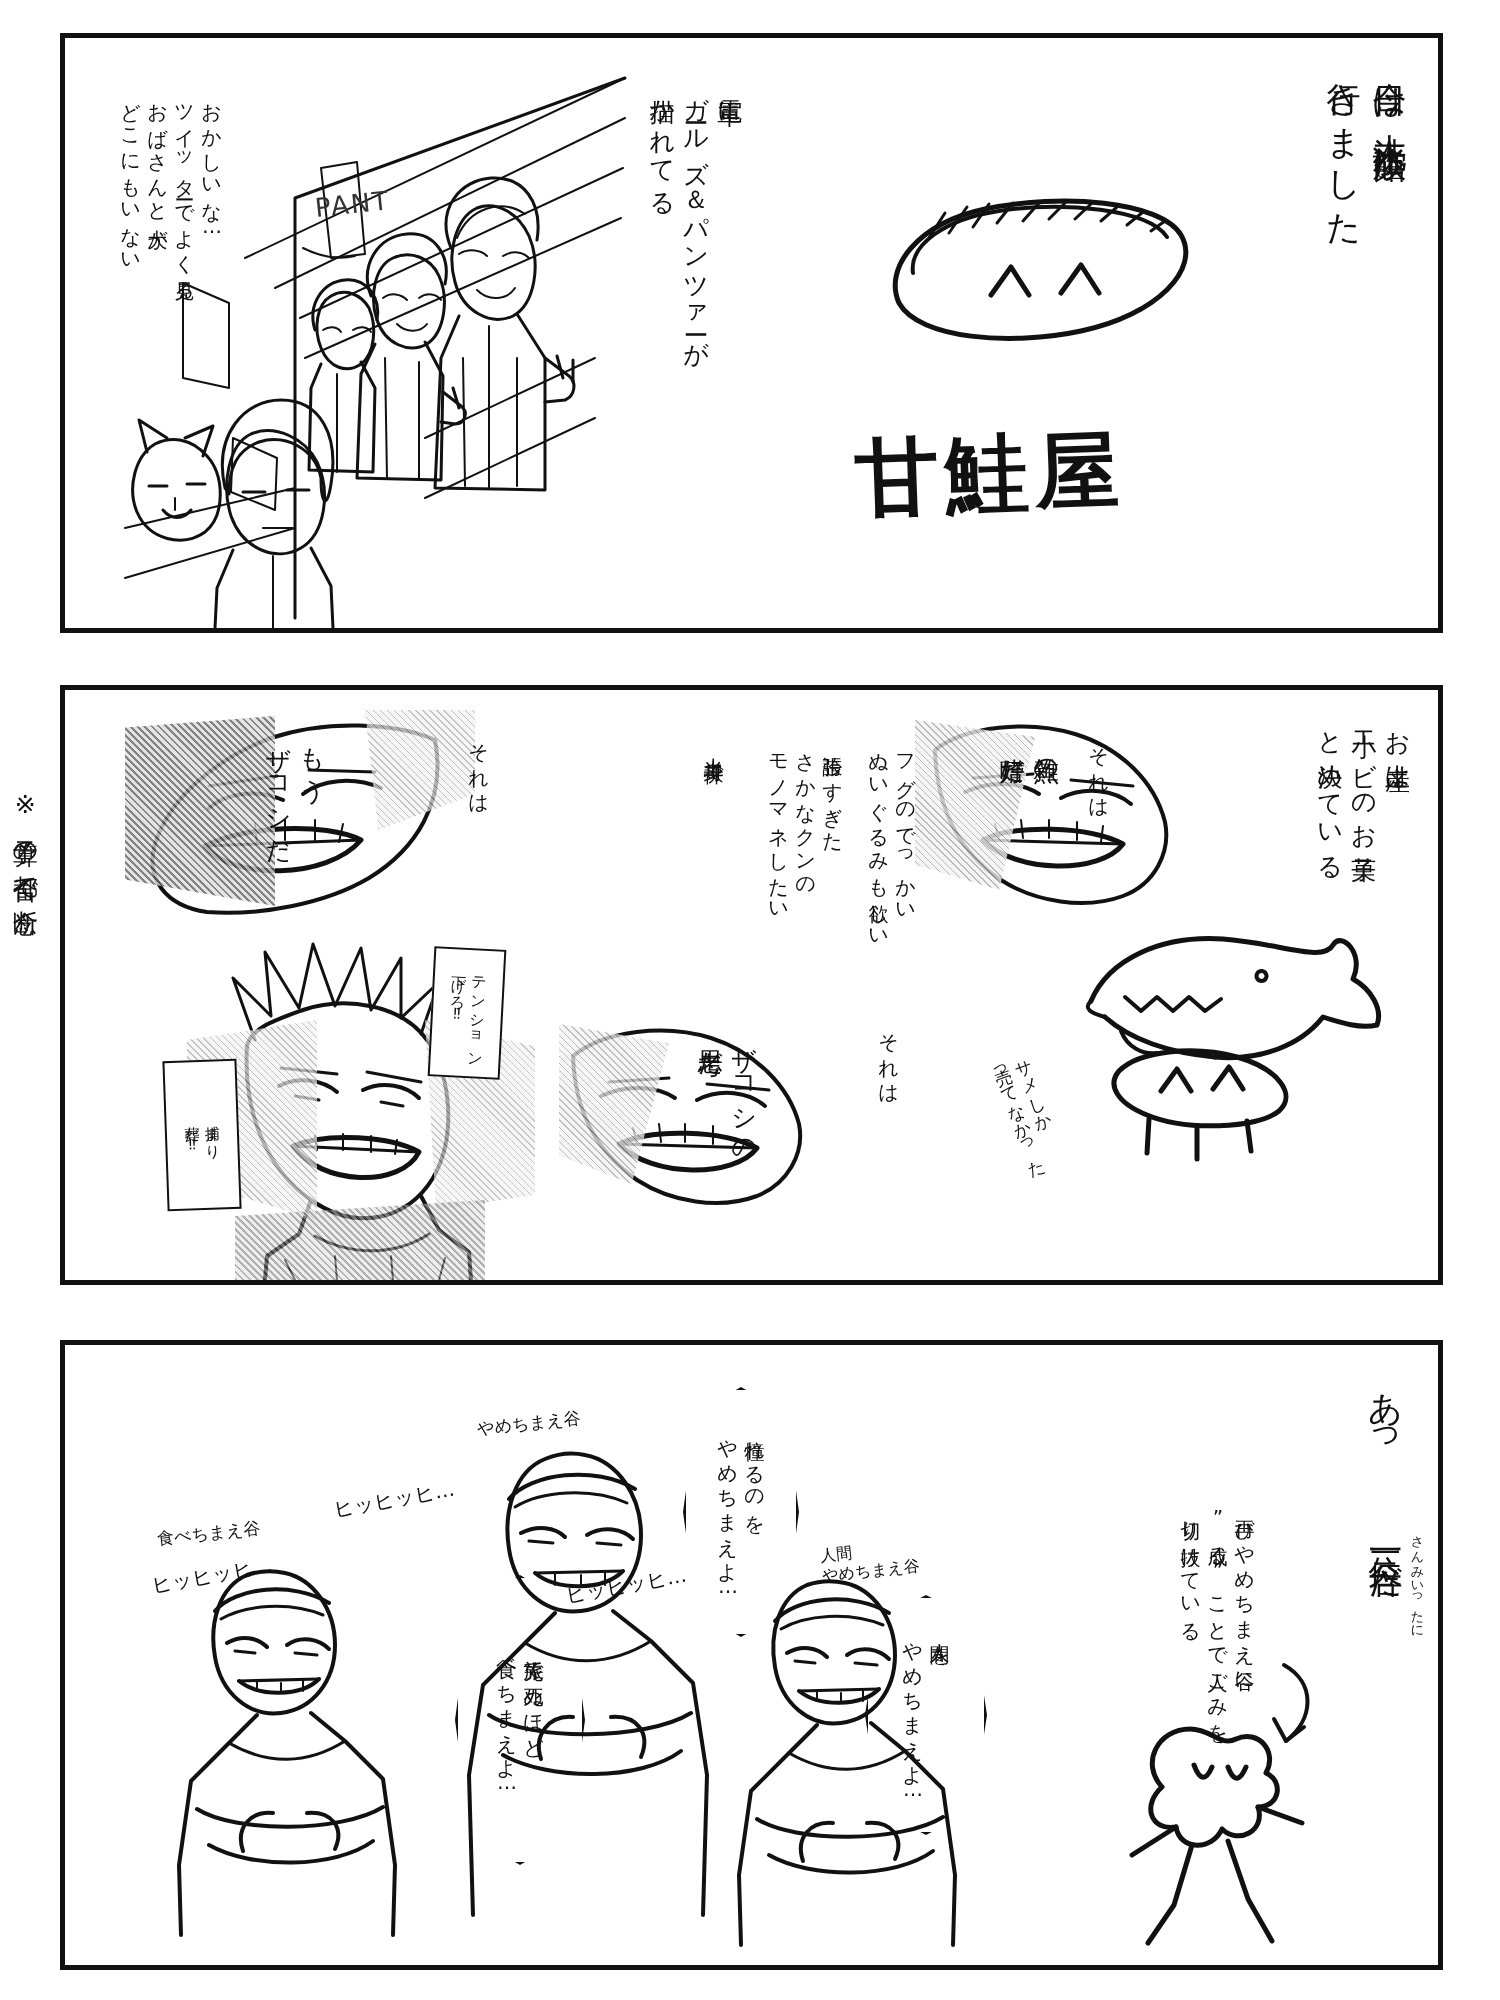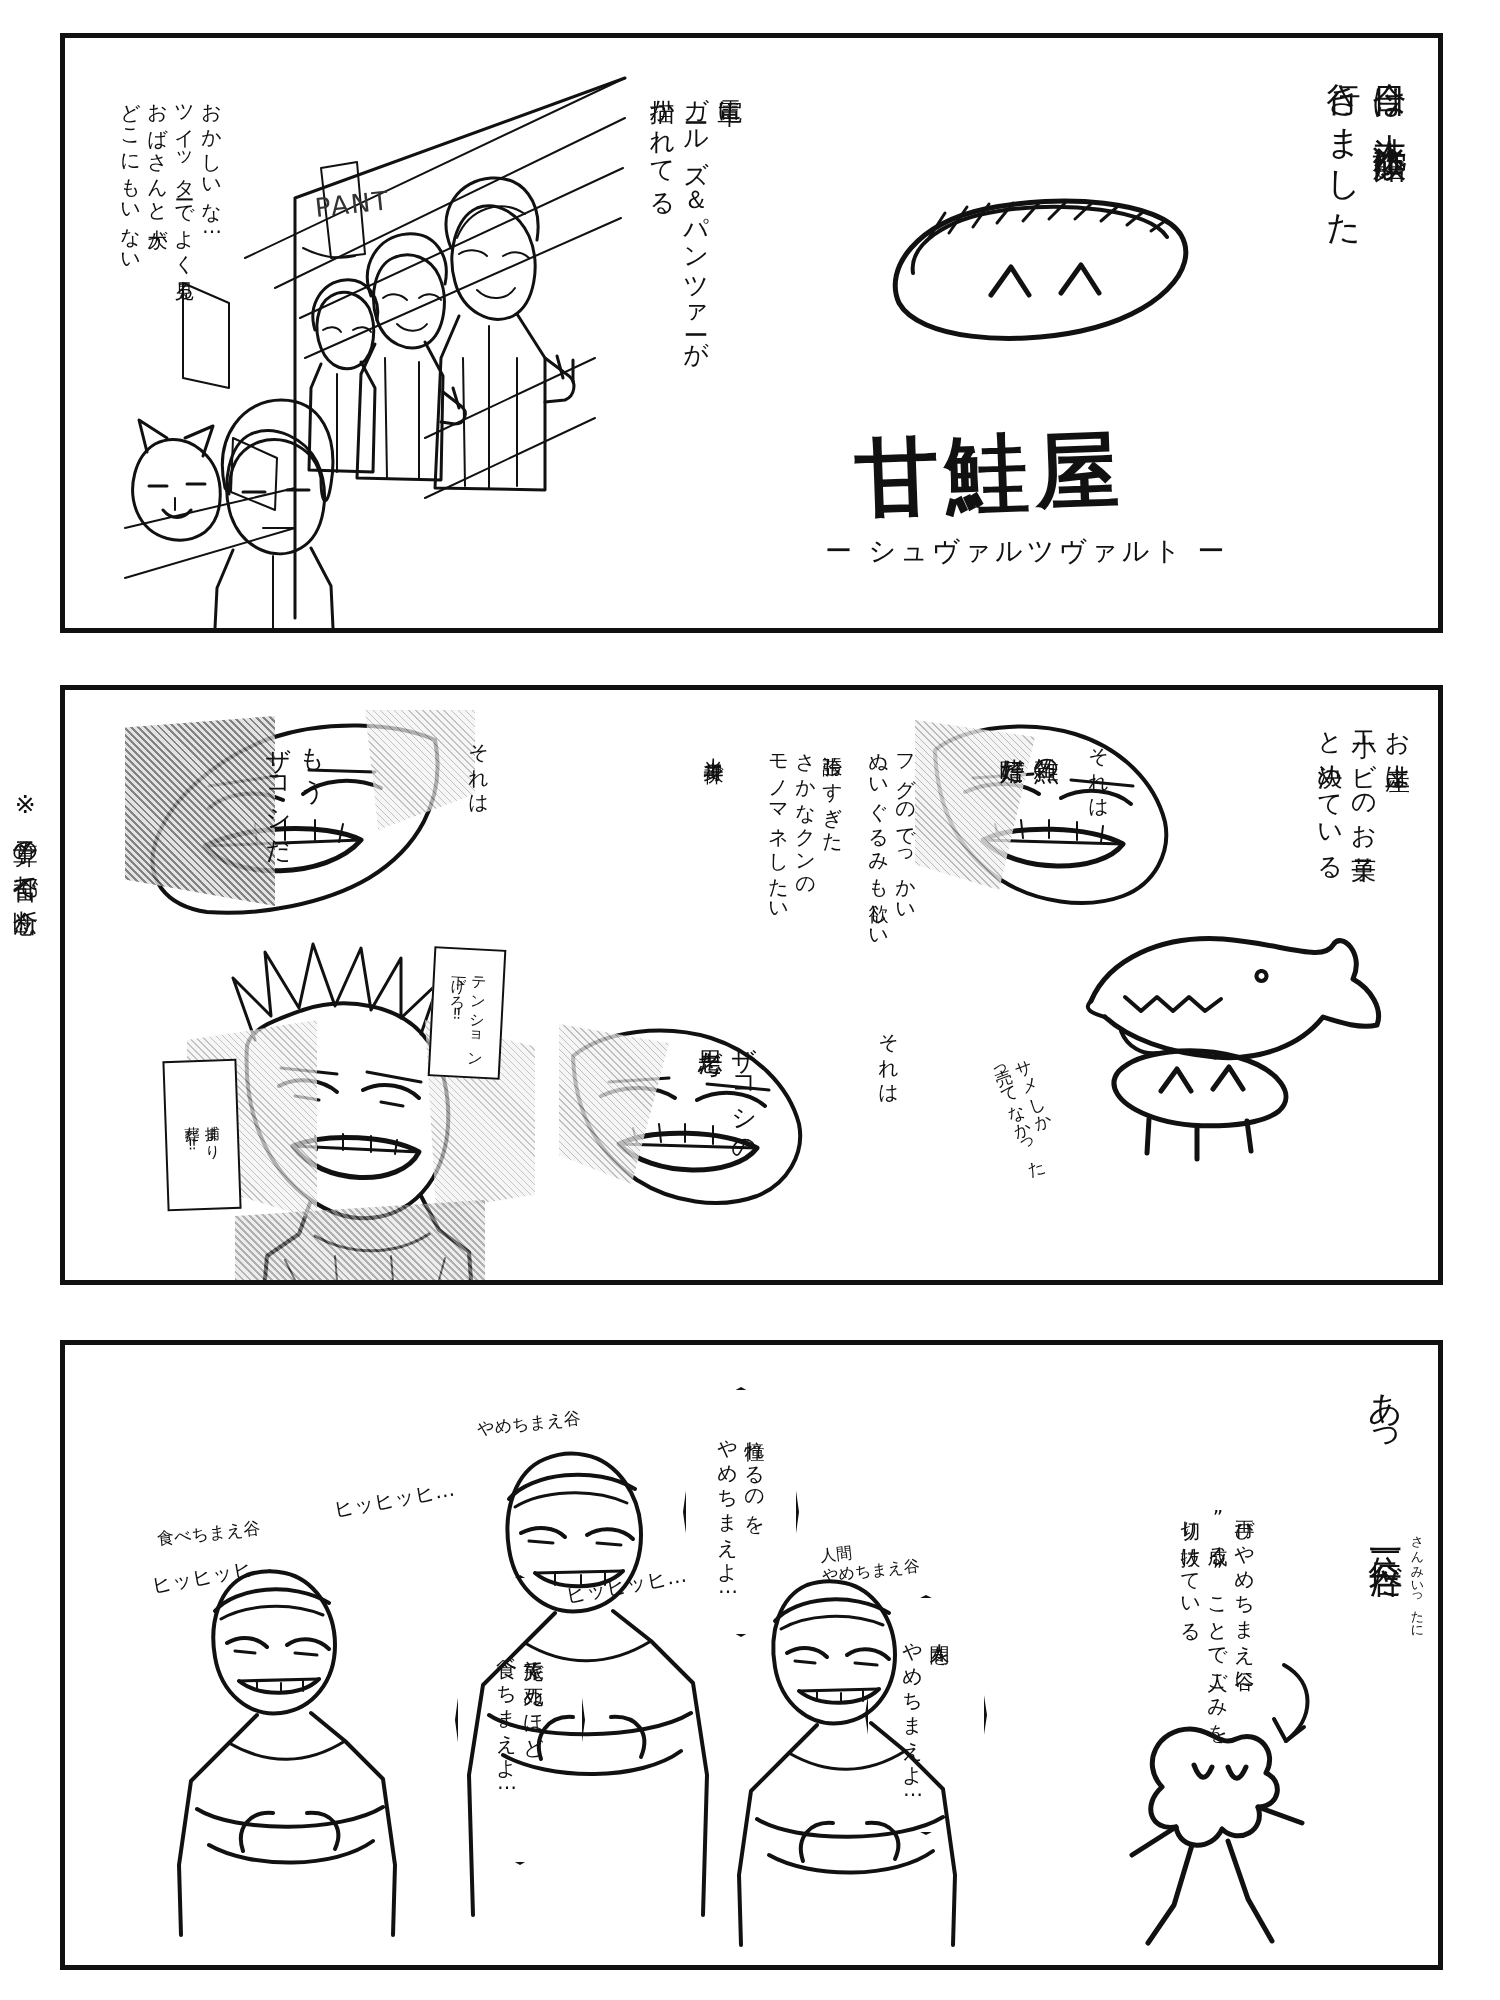--- a/index.html
+++ b/index.html
@@ -123,21 +123,20 @@
         <path class="ink" stroke-width="3" d="M200 36 L216 21"></path>
         <path class="ink" stroke-width="3" d="M226 38 L242 24"></path>
         <path class="ink" stroke-width="3" d="M252 42 L268 29"></path>
         <path class="ink" stroke-width="3" d="M276 48 L290 38"></path>
         <path class="ink" stroke-width="5" d="M116 112 L136 84 L154 112"></path>
         <path class="ink" stroke-width="5" d="M186 110 L206 82 L224 110"></path>
       </svg>
     </div>
 
     <div style="position:absolute; left:790px; top:380px; font-size:84px; font-weight:700; color:#111; letter-spacing:6px; font-family:'DejaVu Serif', serif; transform:rotate(-2deg);">甘鮭屋</div>
-    <div style="position:absolute; left:760px; top:495px; font-size:27px; color:#111; letter-spacing:4px;">ー シュヴァルツヴァルト ー</div>
 
     <div class="vtext mid" style="left:580px; top:42px; height:430px;">電車に
 ガールズ＆パンツァーが
 描かれてる</div>
 
     <div class="vtext sml" style="left:52px; top:52px; height:300px;">おかしいな…
 ツイッターでよく見る
 おばさんと犬が
 どこにもいない</div>
 

